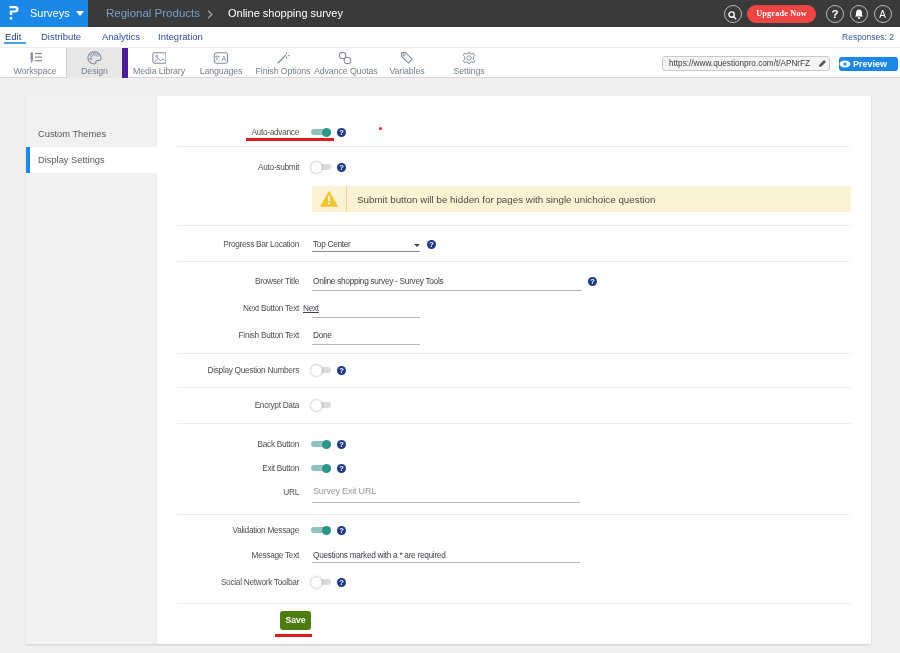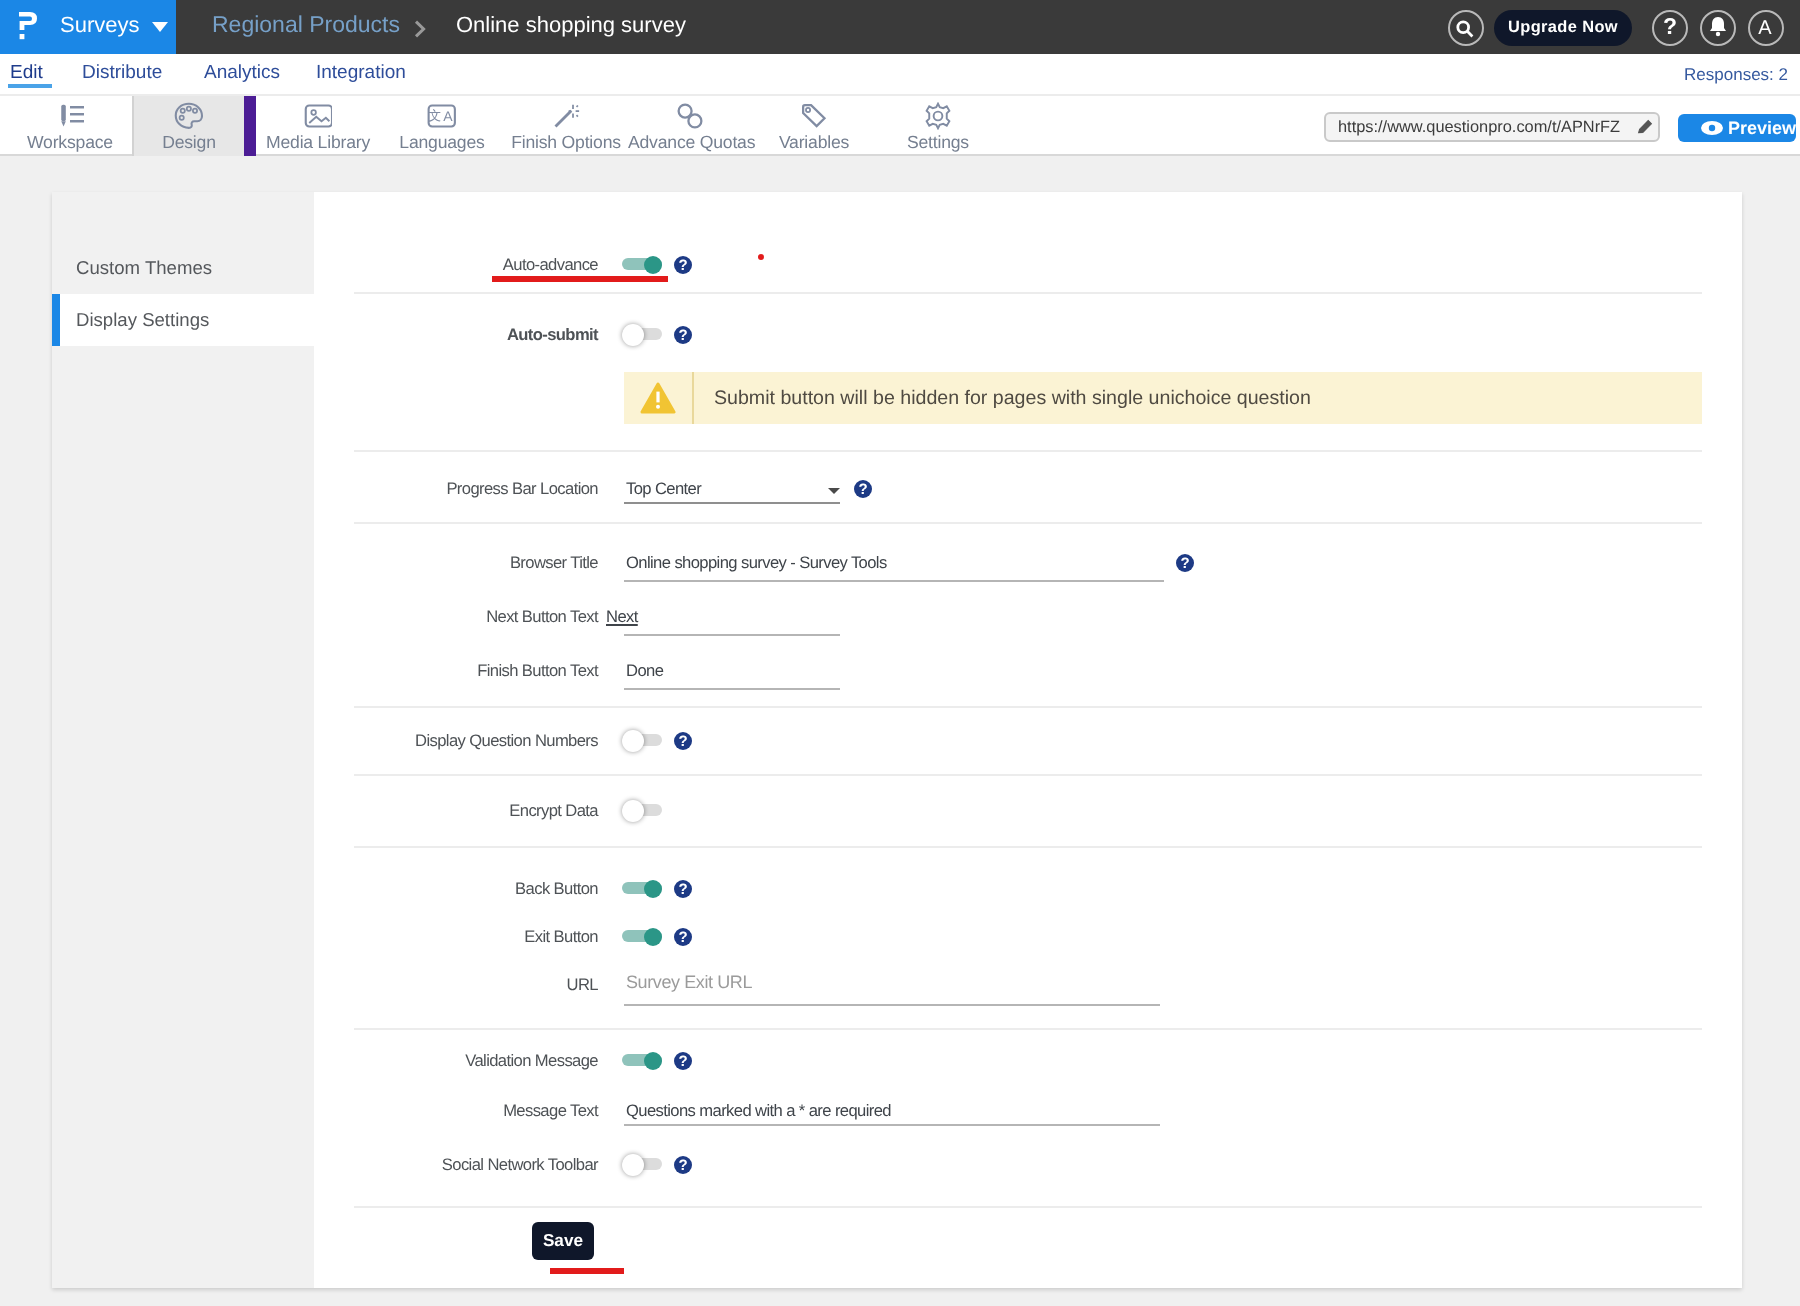--- a/index.html
+++ b/index.html
@@ -8,37 +8,37 @@
 .abs { position:absolute; }
 
 
 #topbar { left:0; top:0; width:900px; height:27px; background:#3a3a3a; }
 #bluehdr { left:0; top:0; width:88px; height:27px; background:#1b87e6; }
 #surveys { left:30px; top:0; height:27px; line-height:27px; color:#fff; font-size:11px; }
 #caret1 { left:76px; top:11px; width:0; height:0; border-left:4.5px solid transparent; border-right:4.5px solid transparent; border-top:5px solid #fff; }
 #bc1 { left:106px; top:0; height:27px; line-height:27px; color:#76a0c8; font-size:11.5px; }
 #bc3 { left:228px; top:0; height:27px; line-height:27px; color:#ffffff; font-size:11px; }
 .hcirc { width:18px; height:18px; border:1.4px solid #b9b9b9; border-radius:50%; top:4.5px; color:#fff; text-align:center; }
-#upgrade { left:747px; top:4.5px; width:69px; height:18px; background:#0f172a; border-radius:9px; color:#fff; font-size:8.2px; font-weight:bold; text-align:center; line-height:18px; letter-spacing:0.2px; }
+#upgrade { left:747px; top:4.5px; width:69px; height:18px; background:#ef4444; border-radius:9px; color:#fff; font-size:8.2px; font-weight:bold; text-align:center; line-height:18px; letter-spacing:0.2px;font-family:Liberation Serif, serif; }
 
 
 #tabrow { left:0; top:27px; width:900px; height:21px; background:#fff; border-bottom:1px solid #ececec; }
 .tab { top:0; height:20px; line-height:19px; font-size:9.5px; color:#2e4d9a; }
 #editul { left:3.5px; top:14.5px; width:22px; height:2px; background:#4aa3e8; }
 #resp { top:0; height:20px; line-height:20px; right:6px; font-size:8.5px; color:#35599f; position:absolute; }
 
 
 #toolbar { left:0; top:48px; width:900px; height:30px; background:#fff; border-bottom:1px solid #d8d8d8; }
 .tcell { top:0; width:62px; height:29px; text-align:center; }
 .tcell svg { display:block; margin:3px auto 0 auto; height:14px; width:auto; }
 .tlabel { white-space:nowrap; font-size:8.8px; letter-spacing:-0.1px; color:#757f90; display:block; margin-top:1px; }
 #designcell { background:#e7e7e7; height:30px; border-left:1px solid #d2d2d2; border-right:6px solid #4c1d95; }
 #urlbox { left:662px; top:8px; width:168px; height:15px; background:#f4f4f4; border:1px solid #c9c9c9; border-radius:3px; font-size:8.2px; color:#3c3c3c; line-height:13.5px; padding-left:6px; overflow:hidden; }
 #pencil { left:818px; top:10.5px; width:9px; height:9px; }
-#preview { left:839px; top:9px; width:59px; height:14px; background:#1b87e6; border-radius:3px; color:#fff; font-size:9px; text-align:right; line-height:14px; font-weight:bold; }
+#preview { left:839px; top:9px; width:59px; height:14px; background:#1b87e6; border-radius:3px; color:#fff; font-size:9px; text-align:left; line-height:14px; font-weight:bold; }
 
 
 #panel { left:26px; top:96px; width:845px; height:548px; background:#fff; box-shadow:0 1px 2px rgba(0,0,0,0.15); }
 #sidebar { left:0; top:0; width:131px; height:548px; background:#f1f1f1; }
 .sitem { left:0; width:131px; height:25px; line-height:25px; padding-left:12px; font-size:9.3px; color:#55585c; }
 #sactive { left:0; top:51px; width:131px; height:26px; background:#fff; border-left:4px solid #1b87e6; line-height:26px; padding-left:8px; font-size:9.3px; color:#55585c; }
 
 
 .divider { left:151px; width:674px; height:1px; background:#ececec; }
 .lbl { width:160px; text-align:right; font-size:8.3px; letter-spacing:-0.3px; color:#4e5256; line-height:12px; white-space:nowrap; }
@@ -48,21 +48,21 @@
 .tgl { width:20px; height:11px; }
 .tgl .track-on { position:absolute; left:0; top:2.5px; width:20px; height:6px; border-radius:3px; background:#8fc3bb; }
 .tgl .knob-on { position:absolute; right:0; top:1px; width:9px; height:9px; border-radius:50%; background:#2b9687; }
 .tgl .track-off { position:absolute; left:0; top:2.5px; width:20px; height:6px; border-radius:3px; background:#dcdcdc; }
 .tgl .knob-off { position:absolute; left:0; top:0; width:11px; height:11px; border-radius:50%; background:#fff; box-shadow:0 0 2.5px rgba(0,0,0,0.4); }
 .redline { background:#e21b1b; }
 #warnbox { left:286px; top:90px; width:539px; height:26px; background:#fbf3d4; }
 #warntri { position:absolute; left:8px; top:5px; }
 #warnsep { position:absolute; left:33.5px; top:0; width:1px; height:26px; background:#e9d89b; }
 #warntext { position:absolute; left:45px; top:0; height:26px; line-height:27px; font-size:9.8px; color:#4f4a42; }
-#savebtn { left:240px; top:515px; width:31px; height:19px; background:#0f172a; border-radius:3px; color:#fff; font-size:8.6px; font-weight:bold; text-align:center; line-height:19px; }
+#savebtn { left:254px; top:515px; width:31px; height:19px; background:#4d7c0f; border-radius:3px; color:#fff; font-size:8.6px; font-weight:bold; text-align:center; line-height:19px; }
 </style>
 </head>
 <body>
 
 <div class="abs" id="topbar">
   <div class="abs" id="bluehdr">
     <svg class="abs" style="left:9px; top:5px;" width="10" height="15" viewBox="0 0 10 15">
       <path d="M0.5 1 H6 Q9.5 1 9.5 4.25 Q9.5 7.5 6 7.5 H3.2 V10 H0.8 V5.5 H6 Q7 5.5 7 4.4 Q7 3.3 6 3.3 H0.5 Z" fill="#fff"></path>
       <rect x="0.8" y="12" width="2.4" height="2.6" fill="#fff"></rect>
     </svg>
@@ -198,21 +198,21 @@
 
   <div class="abs lbl" style="left:113px; top:30px;">Auto-advance</div>
   <div class="abs tgl" style="left:285px; top:30.5px;">
       <div class="track-on"></div>
       <div class="knob-on"></div>
     </div>
   <div class="abs qm" style="left:311px; top:31.5px;">?</div>
   <div class="abs redline" style="left:220px; top:42px; width:88px; height:2.5px;"></div>
   <div class="abs redline" style="left:352.5px; top:31px; width:3px; height:3px; border-radius:50%;"></div>
 
-  <div class="abs lbl" style="left:113px; top:65px;font-weight:bold;">Auto-submit</div>
+  <div class="abs lbl" style="left:113px; top:65px;">Auto-submit</div>
   <div class="abs tgl" style="left:285px; top:65.5px;">
       <div class="track-off"></div>
       <div class="knob-off"></div>
     </div>
   <div class="abs qm" style="left:311px; top:66.5px;">?</div>
 
   <div class="abs" id="warnbox">
     <svg id="warntri" width="18" height="16" viewBox="0 0 18 16">
         <path d="M9 1 L17 15 L1 15 Z" fill="#f1c433" stroke="#f1c433" stroke-width="1.5" stroke-linejoin="round"></path>
         <rect x="8.2" y="4.8" width="1.6" height="5.4" fill="#fff"></rect>

